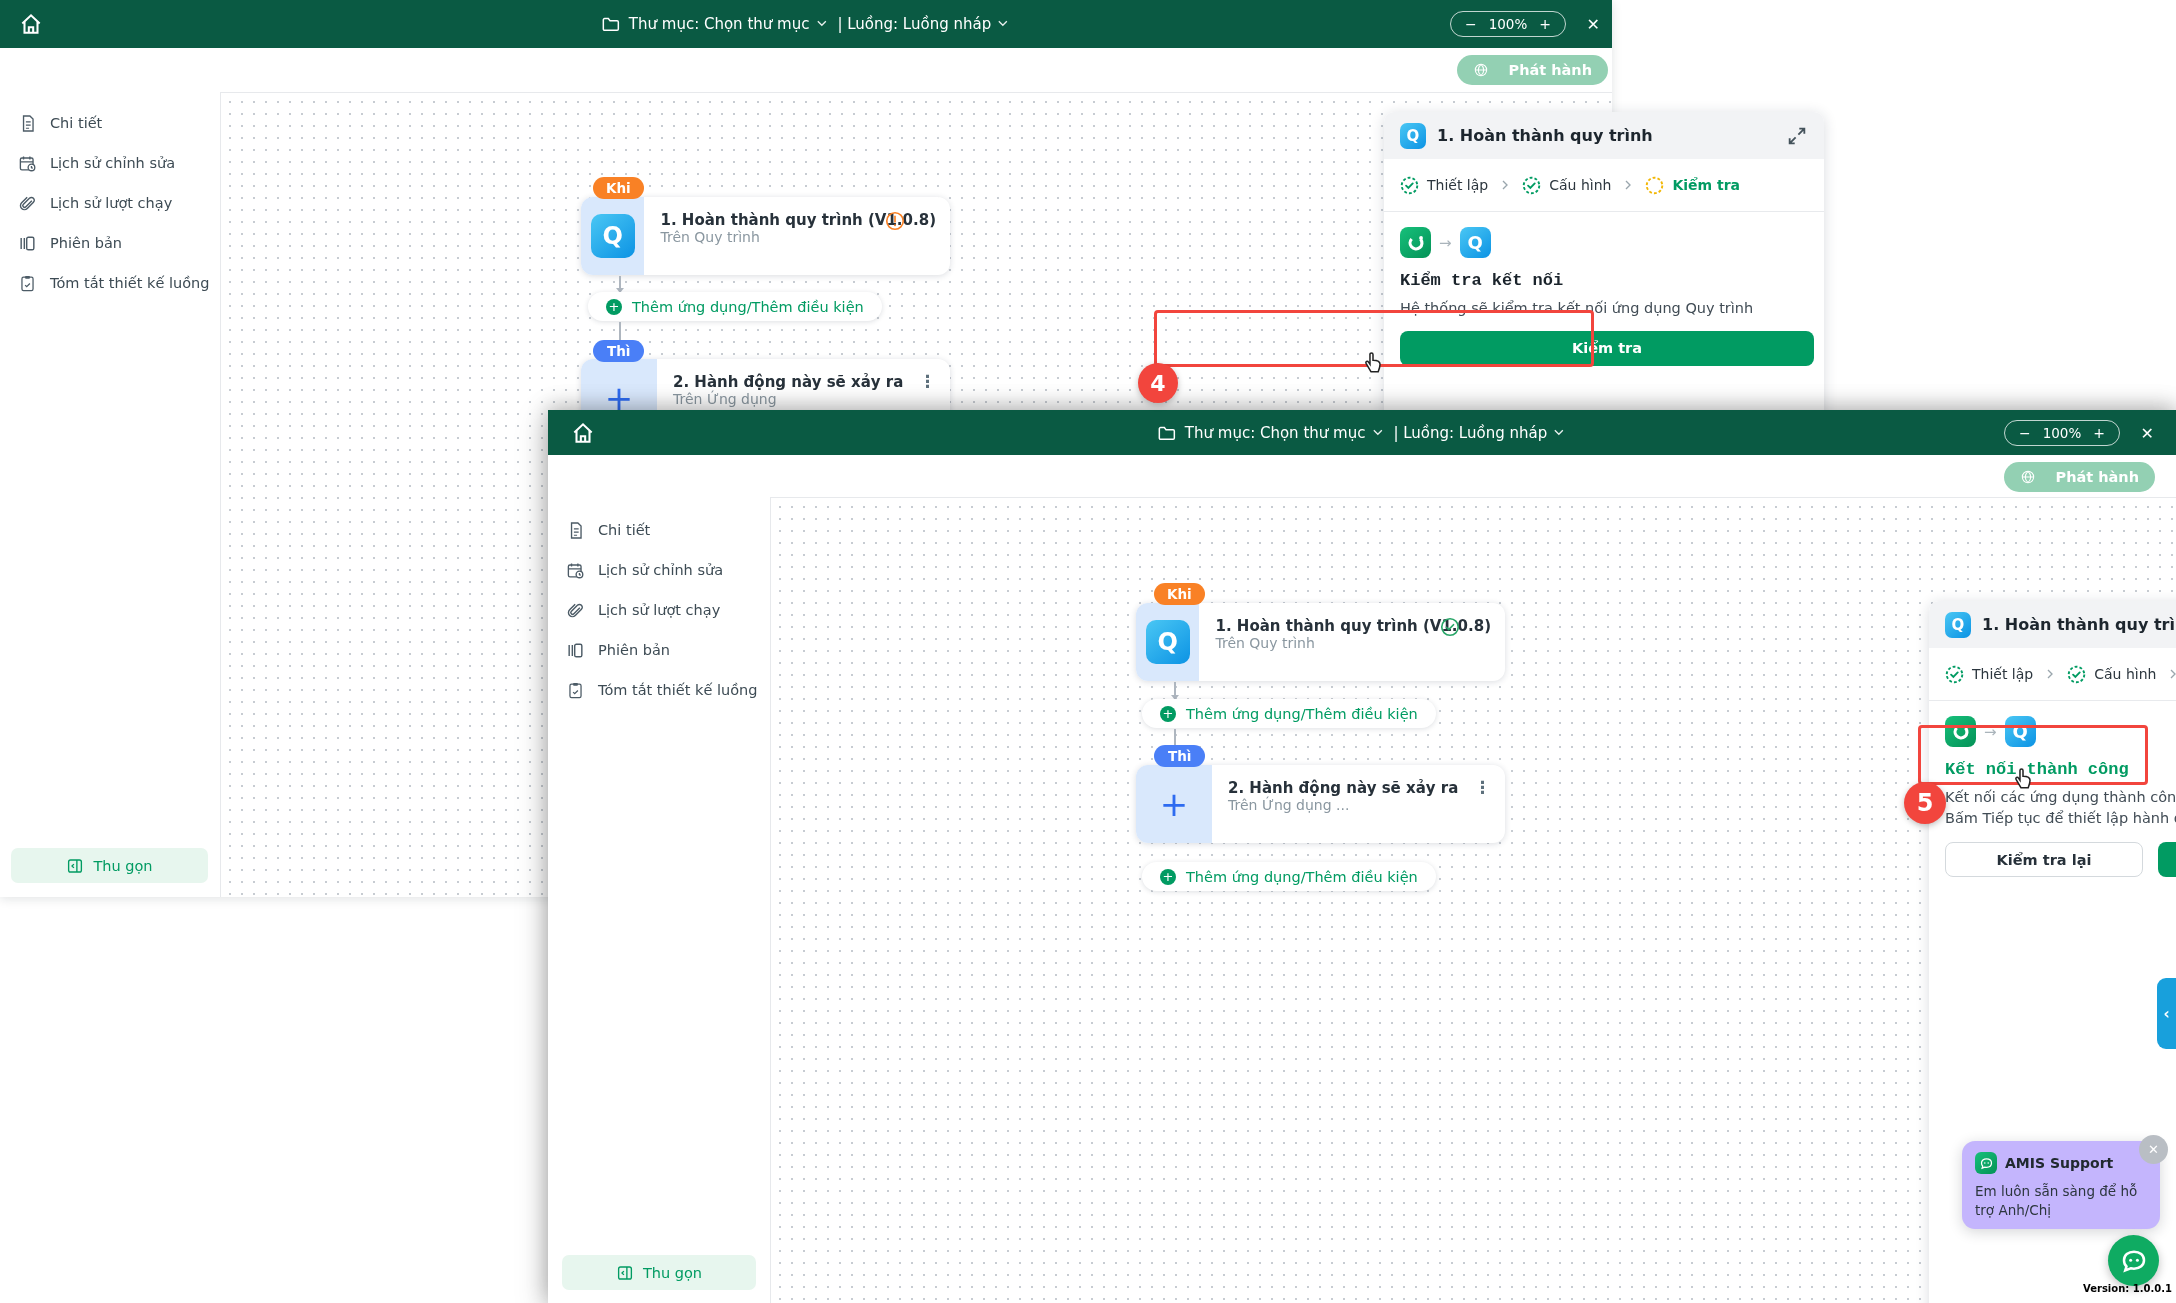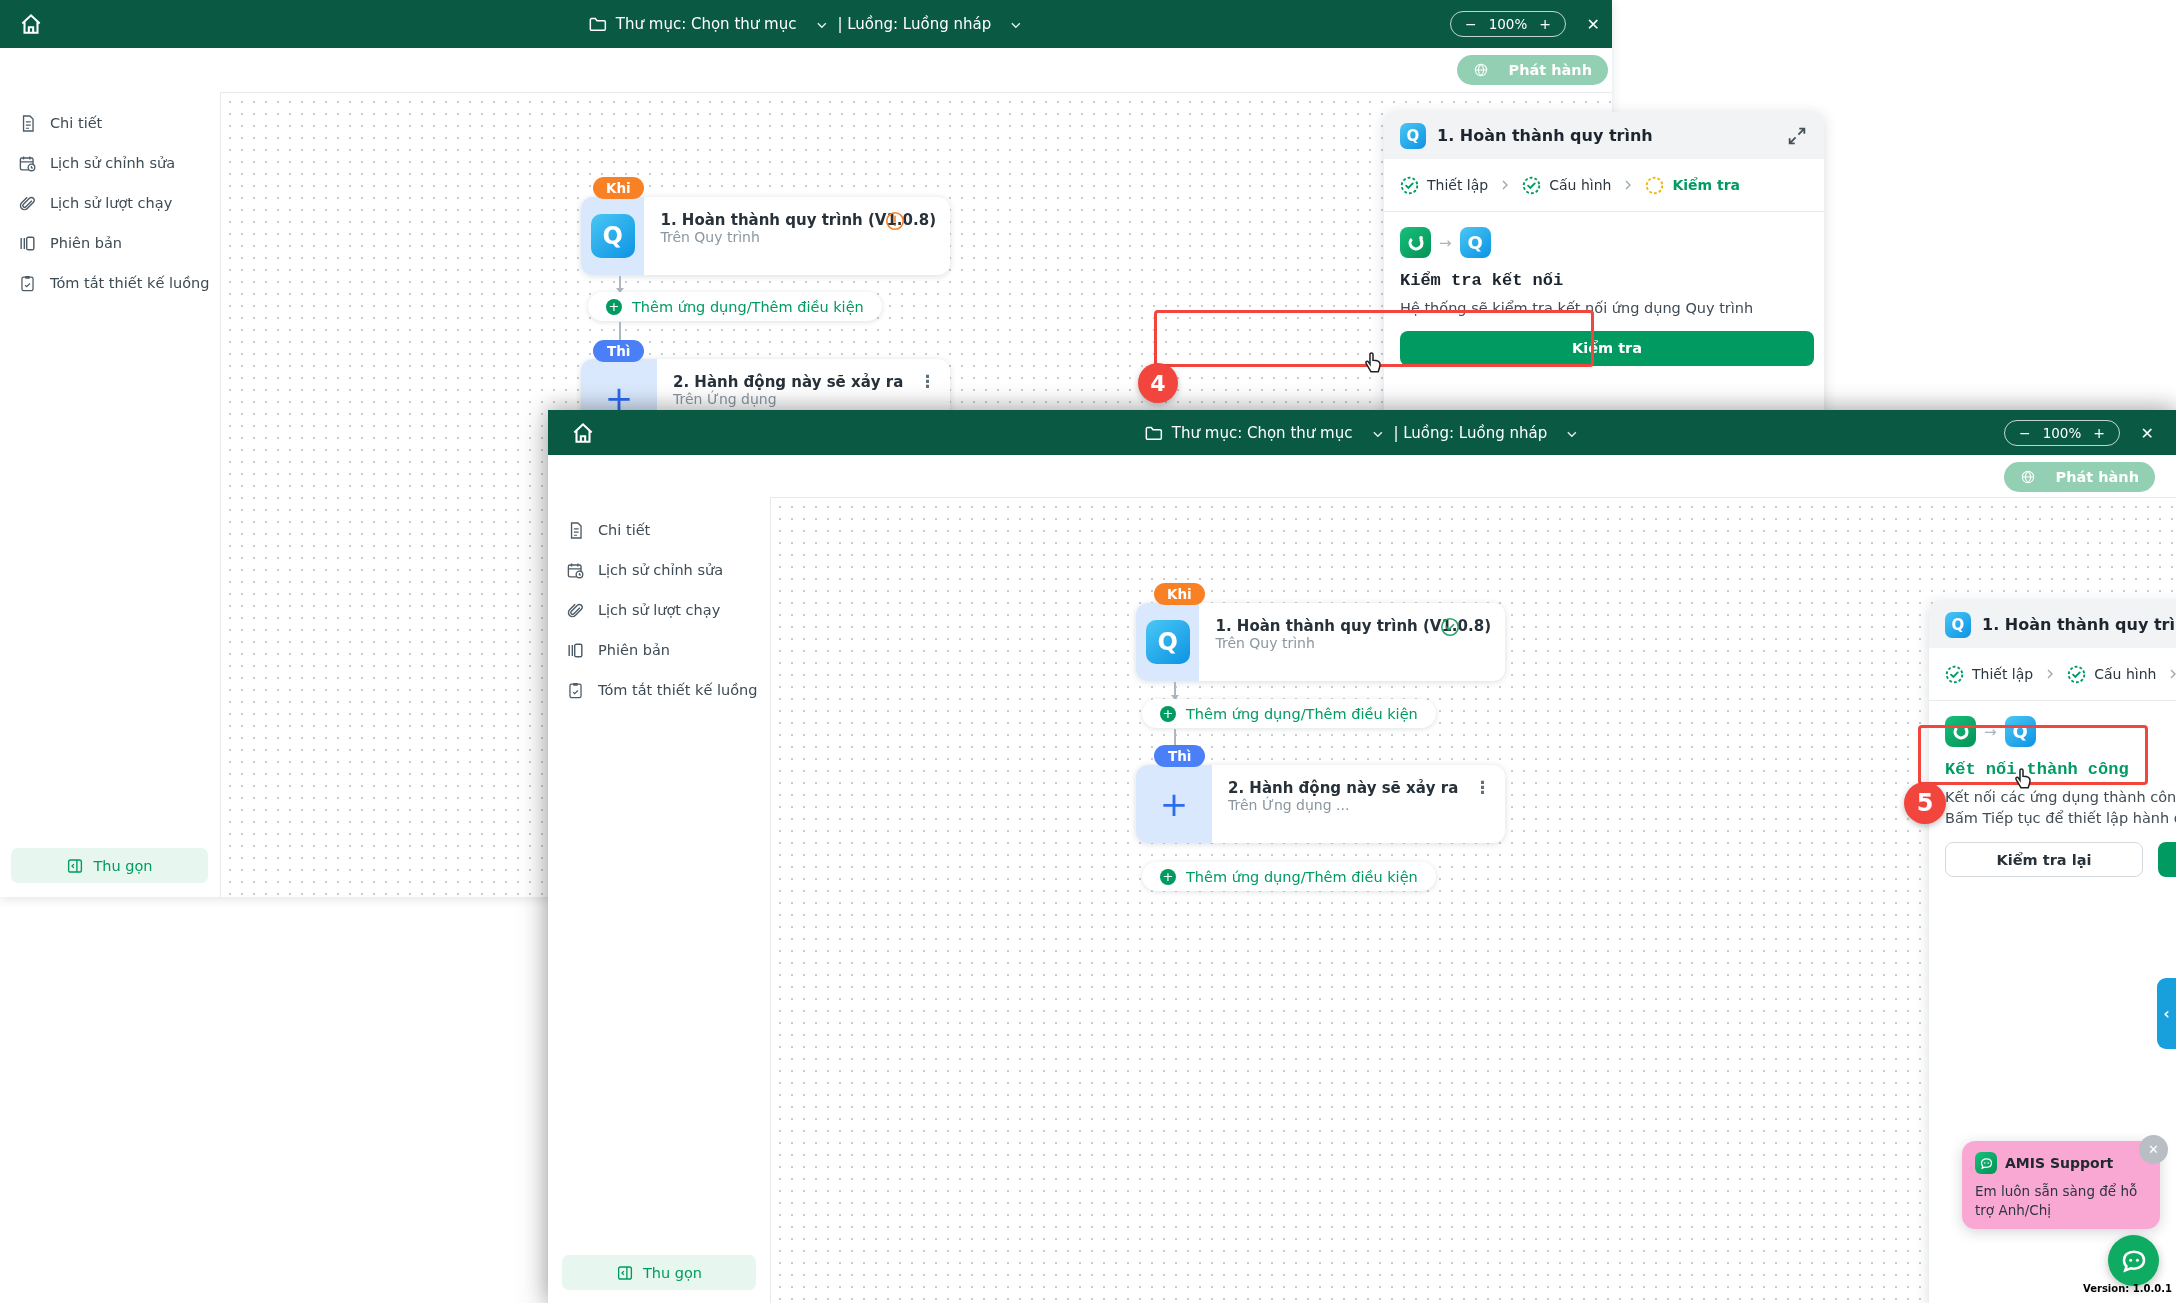--- a/index.html
+++ b/index.html
@@ -11,21 +11,21 @@
     box-shadow:0 -4px 20px rgba(0,0,0,.22), 0 8px 30px rgba(0,0,0,.25); }
   
   .topbar { position:absolute; left:0; right:0; top:0; background:#0a5a43; display:flex; align-items:center; }
   #win1 .topbar { height:48px; } #win2 .topbar { height:45px; }
   .home-btn { width:34px; height:34px; margin-left:14px; display:grid; place-items:center; cursor:pointer; }
   .home-btn svg { width:26px; height:26px; }
   .crumb { position:absolute; left:50%; transform:translateX(-50%); display:flex; align-items:center; gap:8px;
     color:#fff; font-size:15px; white-space:nowrap; }
   .crumb svg.folder { width:20px; height:20px; }
   .crumb svg.chev { width:16px; height:16px; opacity:.9; }
-  .crumb .seg { display:flex; align-items:flex-end; gap:17px; cursor:pointer; }
+  .crumb .seg { display:flex; align-items:flex-start; gap:4px; cursor:pointer; }
   .zoom-pill { position:absolute; top:50%; transform:translateY(-50%); display:flex; align-items:center; gap:12px;
     border:1px solid rgba(255,255,255,.75); border-radius:16px; padding:4px 14px; color:#fff; font-size:14px; }
   #win1 .zoom-pill { right:46px; } #win2 .zoom-pill { right:56px; }
   .zoom-pill span { cursor:pointer; }
   .zoom-val { font-size:13.5px; }
   .close-x { position:absolute; top:50%; transform:translateY(-50%); color:#fff; font-size:16px; font-weight:bold; cursor:pointer; }
   #win1 .close-x { right:12px; } #win2 .close-x { right:22px; }
   
   .publish { position:absolute; height:30px; border-radius:15px; background:#93d0b3; color:#fff;
     font-size:14.5px; font-weight:bold; display:flex; align-items:center; gap:20px; padding:0 16px; cursor:pointer; }
@@ -109,21 +109,21 @@
   .num-badge { position:absolute; border-radius:50%; background:#f2453d; color:#fff; font-weight:bold;
     display:grid; place-items:center; box-shadow:0 2px 6px rgba(0,0,0,.25); }
   #badge4 { left:1138px; top:363px; width:40px; height:40px; font-size:22px; }
   #badge5 { left:1904px; top:782px; width:42px; height:42px; font-size:24px; }
   .cursor-icon { position:absolute; width:26px; height:26px; }
   #cursor1 { left:1360px; top:348px; } #cursor2 { left:2010px; top:764px; }
   
   .edge-tab { position:absolute; left:2157px; top:978px; width:19px; height:71px; background:#18a0dc;
     border-radius:9px 0 0 9px; color:#fff; display:grid; place-items:center; font-size:15px; font-weight:bold;
     cursor:pointer; z-index:30; }
-  .chat-bubble { position:absolute; left:1962px; top:1141px; width:198px; height:88px; background:#f9a8d4;
+  .chat-bubble { position:absolute; left:1962px; top:1141px; width:198px; height:88px; background:#c4b5fd;
     border-radius:13px; box-shadow:0 3px 14px rgba(20,30,40,.18); padding:11px 13px; z-index:30; }
   .chat-head { display:flex; align-items:center; gap:8px; }
   .chat-logo { width:22px; height:22px; border-radius:6px; background:linear-gradient(140deg,#17c07b,#049257);
     display:grid; place-items:center; }
   .chat-logo svg { width:15px; height:15px; }
   .chat-name { font-size:14px; font-weight:600; color:#20292f; }
   .chat-msg { font-size:13.5px; color:#2c363e; margin-top:8px; line-height:1.4; }
   .chat-close { position:absolute; left:2139px; top:1135px; width:29px; height:29px; border-radius:50%;
     background:#b9bec4; color:#fff; display:grid; place-items:center; font-size:13px; font-weight:bold;
     cursor:pointer; z-index:31; }

